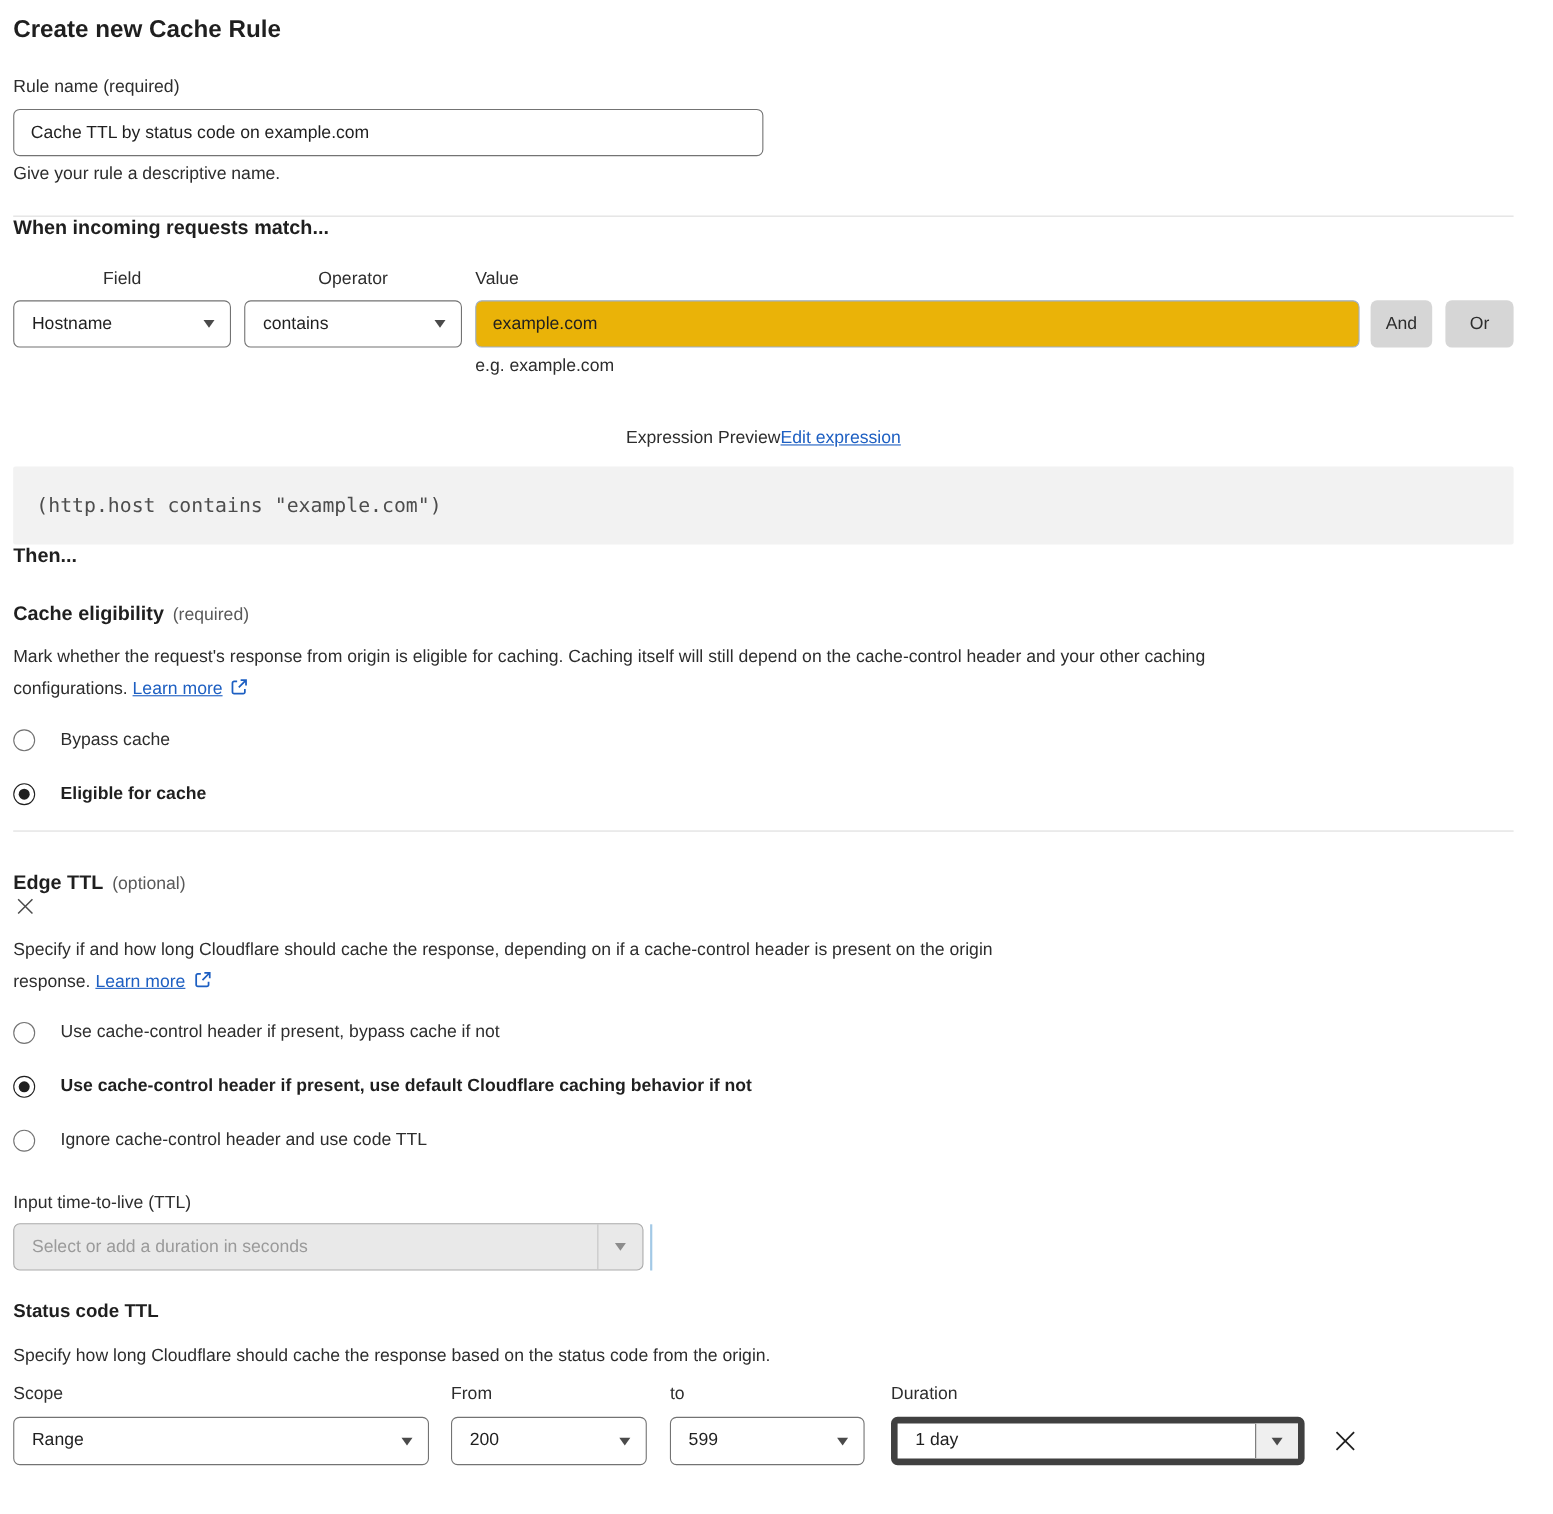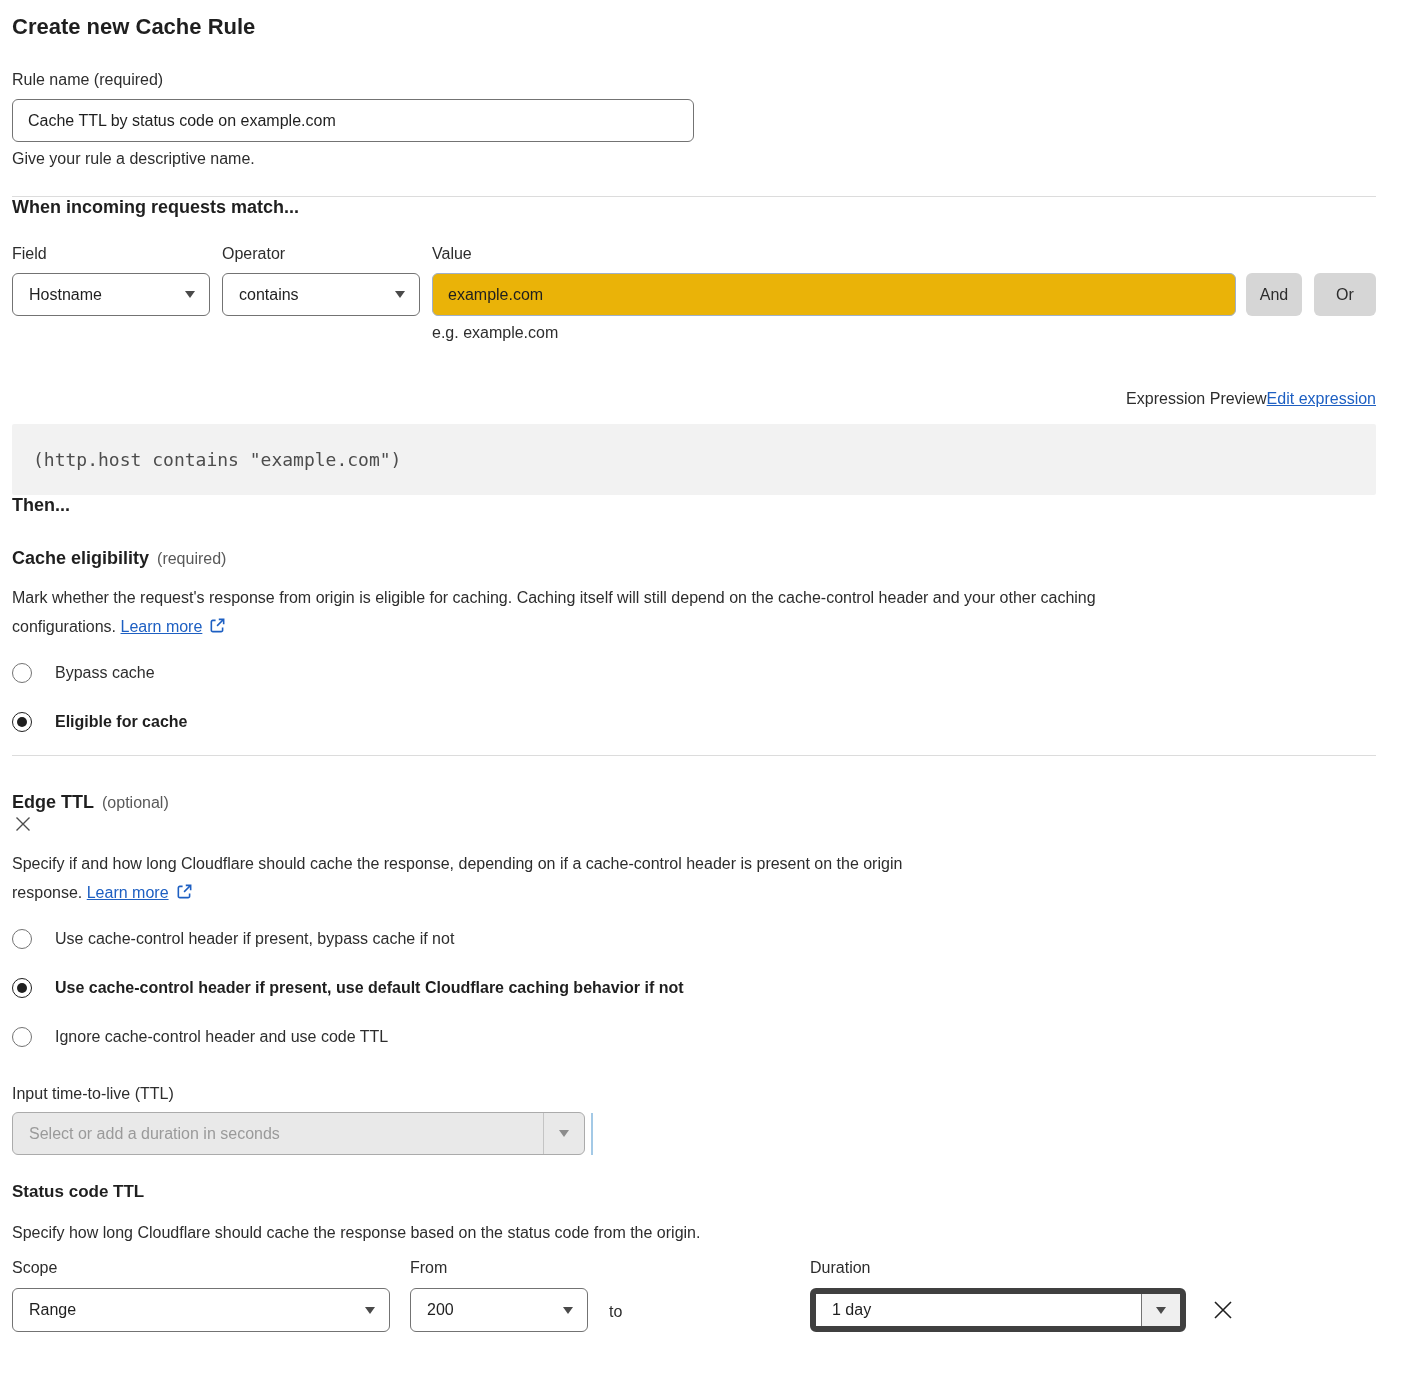--- a/index.html
+++ b/index.html
@@ -27,21 +27,21 @@
     background:#fff; outline:none; display:block;
   }
   .rule-name-input { width:682px; }
 
   .divider { border:none; border-top:1px solid #dcdcdc; margin:28px 0 0 0; }
 
   .match-heading { margin-top:28px; }
 
   .match-row { display:flex; margin-top:26px; align-items:flex-start; }
   .col .lbl { margin-bottom:10px; }
-  .col-field, .col-operator { width:198px; margin-right:12px; flex:none; }
+  .col-field, .col-operator { width:198px; margin-right:12px; flex:none;text-align:center; }
   .col-value { flex:1; margin-right:10px; min-width:0; }
 
   .select {
     height:43px; border:1px solid #737373; border-radius:6px;
     display:flex; align-items:center; justify-content:space-between;
     padding:0 14px 0 16px; font-size:16px; color:#1f1f1f;
     background:#fff; cursor:pointer; box-sizing:border-box;
   }
   .caret {
     width:0; height:0; flex:none;
@@ -51,21 +51,21 @@
   .value-input { width:100%; background:#eab308; border-color:#9fb0c9; }
 
   .btn {
     height:43px; border:none; border-radius:6px; background:#d6d6d6;
     font-size:16px; color:#2d2d2d; font-family:"Liberation Sans", sans-serif;
     cursor:pointer; margin-top:29px; flex:none;
   }
   .btn-and { width:56px; margin-right:12px; }
   .btn-or  { width:62px; }
 
-  .expr-head { display:flex; justify-content:flex-end; align-items:flex-end; margin-top:47px; }
+  .expr-head { display:flex; justify-content:center; align-items:flex-end; margin-top:47px; }
   .link { color:#1d5fc2; text-decoration:underline; font-size:16px; cursor:pointer; }
 
   .code-block {
     margin-top:16px; background:#f2f2f2; border-radius:2px;
     height:71px; padding:0 21px; display:flex; align-items:center;
     font-family:"DejaVu Sans Mono", monospace; font-size:18px; color:#4d4d4d;
   }
 
   .then-heading { margin-top:29px; }
 
@@ -262,20 +262,24 @@
       </div>
       <div class="col w-from">
         <div class="lbl">From</div>
         <div class="select">
           <span>200</span>
           <span class="caret"></span>
         </div>
       </div>
       <div class="col w-to">
         <div class="lbl">to</div>
+        <div class="select">
+          <span>599</span>
+          <span class="caret"></span>
+        </div>
       </div>
       <div class="col w-duration">
         <div class="lbl">Duration</div>
         <div class="combo">
           <span class="combo-value">1 day</span>
           <span class="combo-arrow">
               <span class="caret"></span>
             </span>
         </div>
       </div>

